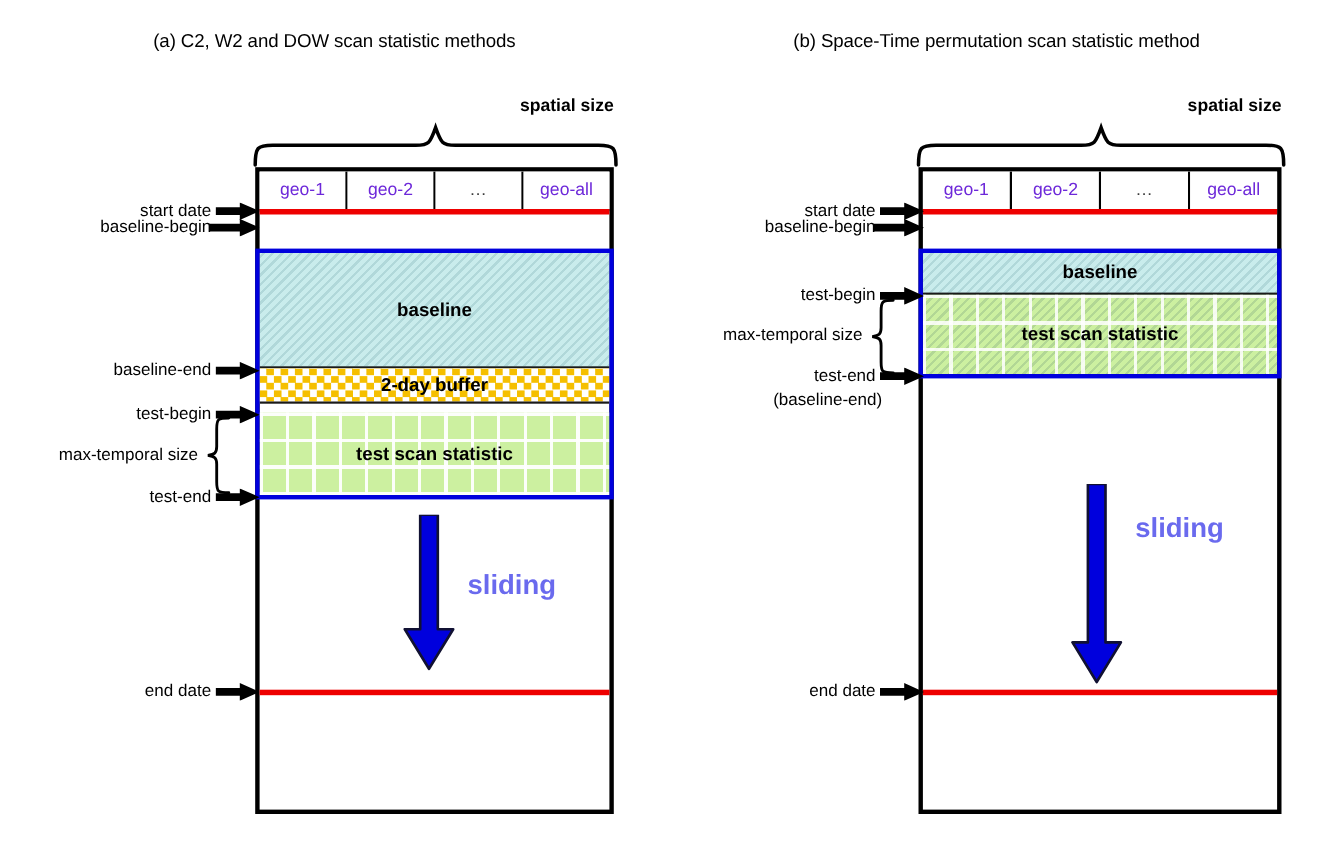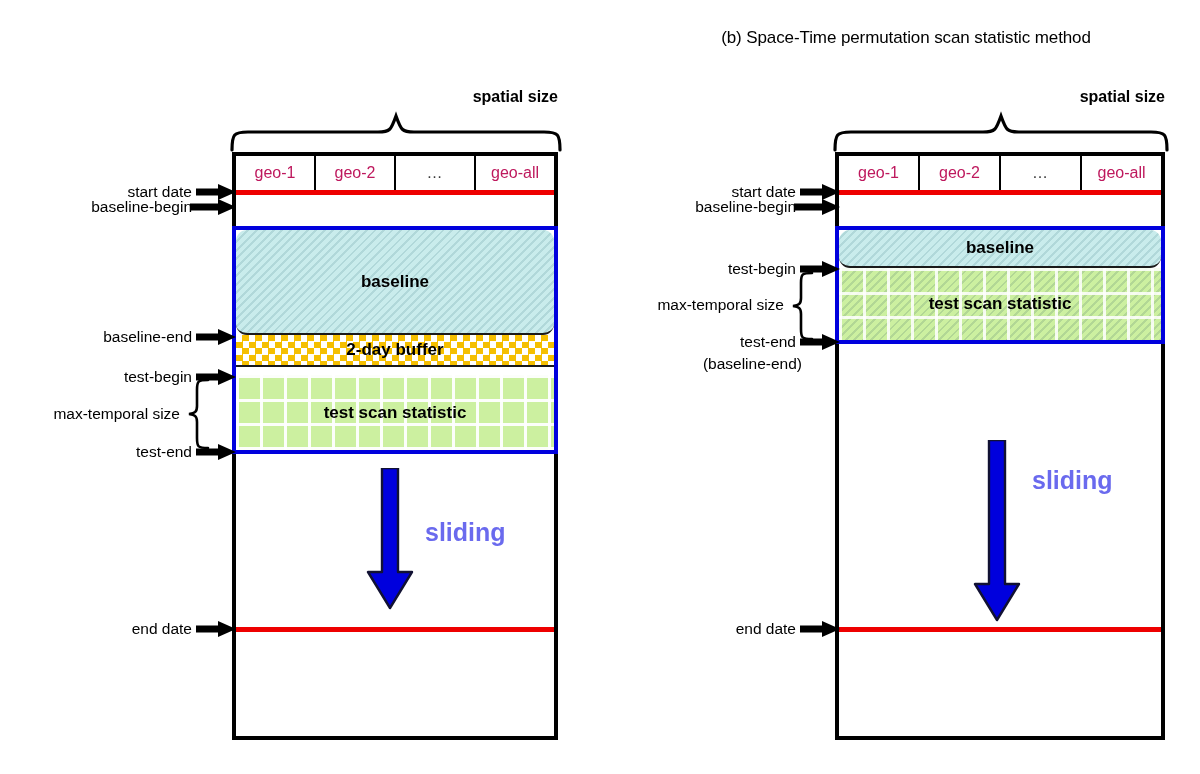--- a/index.html
+++ b/index.html
@@ -60,21 +60,21 @@
   }
   .geo-cell {
     flex: 1 1 0;
     box-sizing: border-box;
     border-right: 2px solid #000;
     font-size: 16px;
     display: flex;
     align-items: center;
     justify-content: center;
     background: #fff;
-    color: #be185d;
+    color: #6d28d9;
   }
   .geo-cell:last-child { border-right: none; }
   .geo-cell.ellipsis { color: #3a3a3a; letter-spacing: 1px; }
   .brace-label {
     position: absolute;
     font-size: 16px;
     font-weight: bold;
     text-align: right;
     white-space: nowrap;
   }
@@ -109,21 +109,20 @@
 
   .band-baseline {
     background-color: #c9ecec;
     background-image: repeating-linear-gradient(
       -45deg,
       rgba(120,170,175,0.30) 0px,
       rgba(120,170,175,0.30) 2px,
       rgba(255,255,255,0) 2px,
       rgba(255,255,255,0) 6px);
     border-bottom: 2px solid #1a1a1a;
-    border-radius: 11px;
   }
   .band-buffer {
     background-color: #ffffff;
     background-image:
       repeating-conic-gradient(#f5bf00 0% 25%, #ffffff 0% 50%);
     background-size: 13px 13px;
     border-bottom: 2px solid #1a1a1a;
   }
   .band-test {
     background-color: #ccf0a0;
@@ -171,20 +170,21 @@
   }
   .sliding-arrow { position: absolute; }
 </style>
 </head>
 <body>
 
 <div class="figure">
 
   <div class="panel panel-a">
 
+    <div class="panel-title">(a) C2, W2 and DOW scan statistic methods</div>
 
     <div class="brace-label" style="left:232px; top:88px; width:326px;">spatial size</div>
 
     <svg class="brace-svg" style="left:228px; top:110px;" width="336" height="42" viewBox="0 0 336 42">
       <path d="M4,40 C4,24 6,22 20,22 L150,22 C162,22 163,20 168,6
                C173,20 174,22 186,22 L316,22 C330,22 332,24 332,40" fill="none" stroke="#000" stroke-width="3.2" stroke-linecap="round"></path>
     </svg>
 
     <div class="chart-box" style="left:232px; top:152px; width:326px; height:588px;"></div>
 

